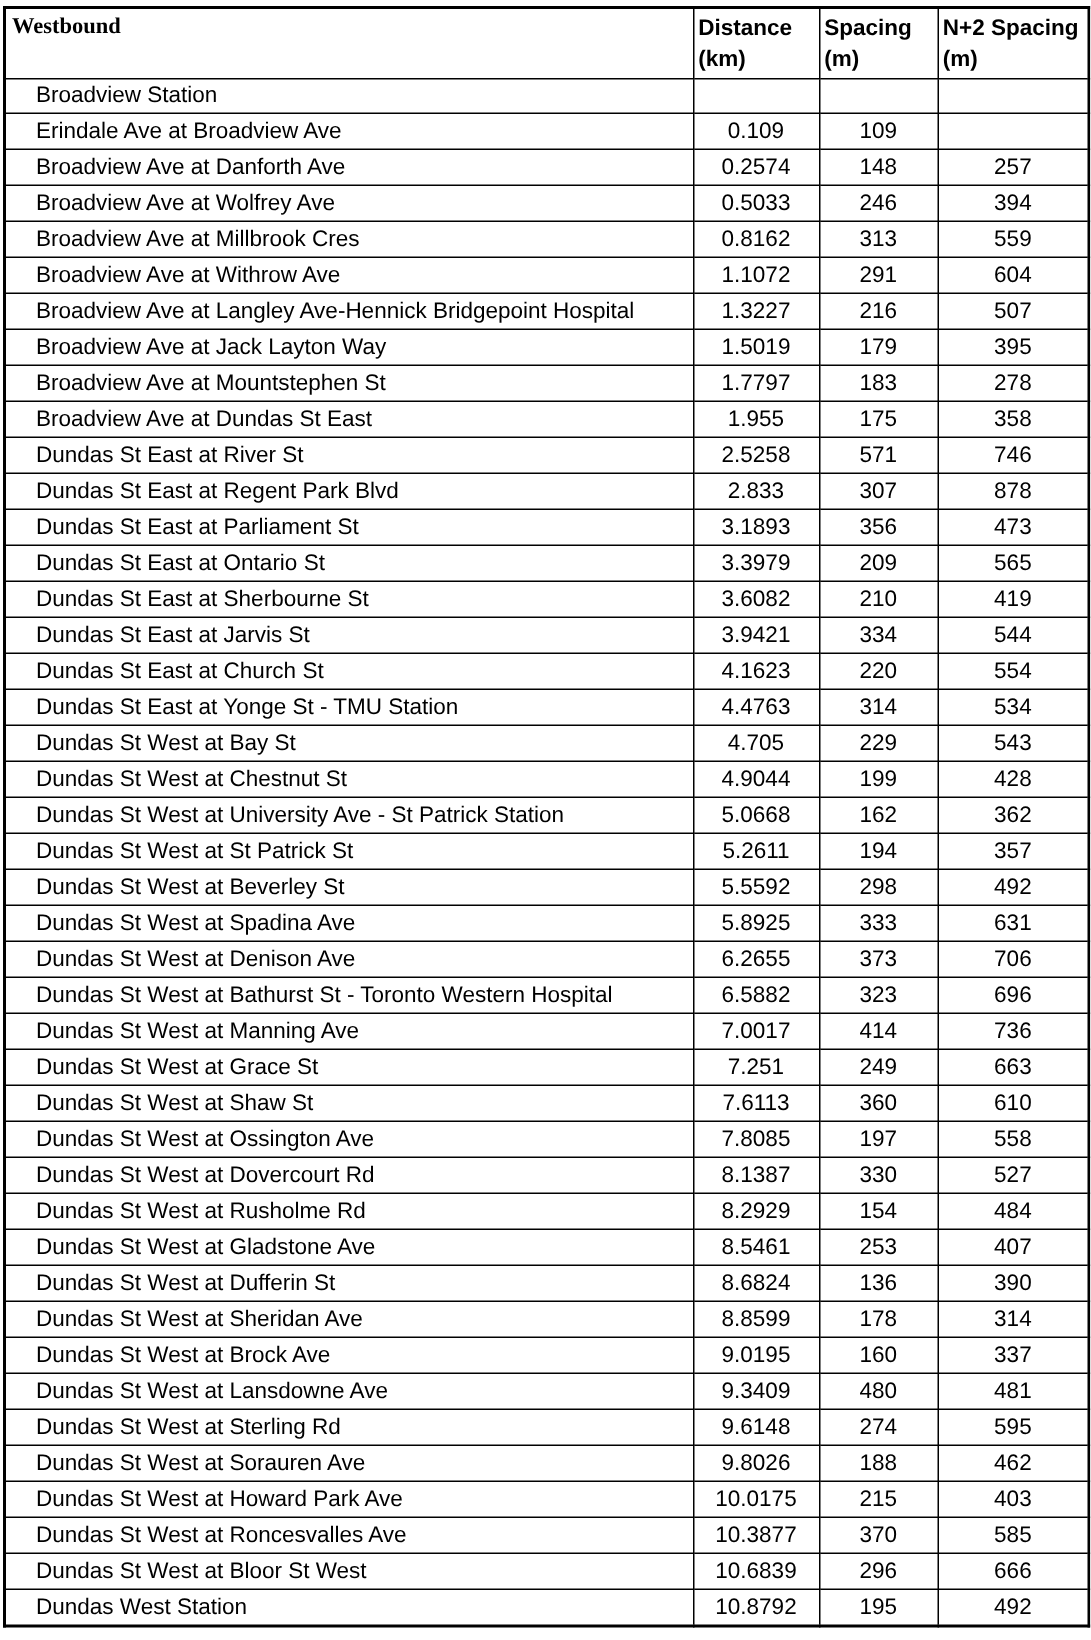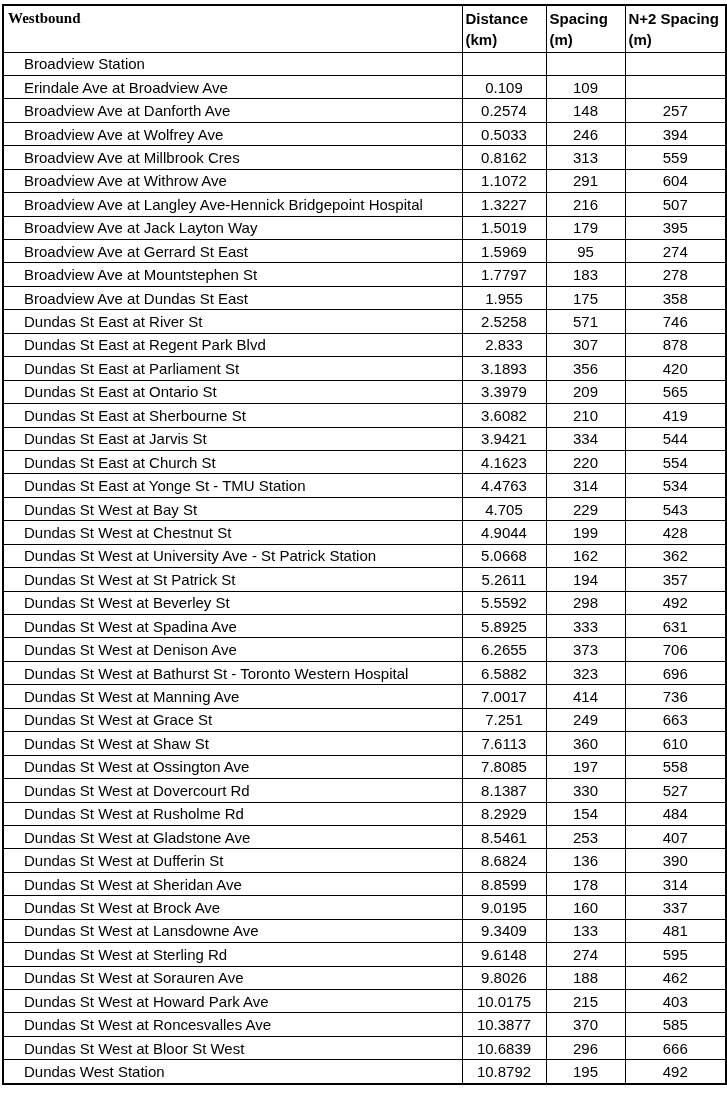--- a/index.html
+++ b/index.html
@@ -155,26 +155,20 @@
     <td class="cell-num">507</td>
   </tr>
 
   <tr>
     <td class="cell-stop">Broadview Ave at Jack Layton Way</td>
     <td class="cell-num">1.5019</td>
     <td class="cell-num">179</td>
     <td class="cell-num">395</td>
   </tr>
 
-  <tr>
-    <td class="cell-stop">Broadview Ave at Gerrard St East</td>
-    <td class="cell-num">1.5969</td>
-    <td class="cell-num">95</td>
-    <td class="cell-num">274</td>
-  </tr>
 
   <tr>
     <td class="cell-stop">Broadview Ave at Mountstephen St</td>
     <td class="cell-num">1.7797</td>
     <td class="cell-num">183</td>
     <td class="cell-num">278</td>
   </tr>
 
   <tr>
     <td class="cell-stop">Broadview Ave at Dundas St East</td>
@@ -194,21 +188,21 @@
     <td class="cell-stop">Dundas St East at Regent Park Blvd</td>
     <td class="cell-num">2.833</td>
     <td class="cell-num">307</td>
     <td class="cell-num">878</td>
   </tr>
 
   <tr>
     <td class="cell-stop">Dundas St East at Parliament St</td>
     <td class="cell-num">3.1893</td>
     <td class="cell-num">356</td>
-    <td class="cell-num">420</td>
+    <td class="cell-num">473</td>
   </tr>
 
   <tr>
     <td class="cell-stop">Dundas St East at Ontario St</td>
     <td class="cell-num">3.3979</td>
     <td class="cell-num">209</td>
     <td class="cell-num">565</td>
   </tr>
 
   <tr>
@@ -361,21 +355,21 @@
   <tr>
     <td class="cell-stop">Dundas St West at Brock Ave</td>
     <td class="cell-num">9.0195</td>
     <td class="cell-num">160</td>
     <td class="cell-num">337</td>
   </tr>
 
   <tr>
     <td class="cell-stop">Dundas St West at Lansdowne Ave</td>
     <td class="cell-num">9.3409</td>
-    <td class="cell-num">133</td>
+    <td class="cell-num">480</td>
     <td class="cell-num">481</td>
   </tr>
 
   <tr>
     <td class="cell-stop">Dundas St West at Sterling Rd</td>
     <td class="cell-num">9.6148</td>
     <td class="cell-num">274</td>
     <td class="cell-num">595</td>
   </tr>
 

